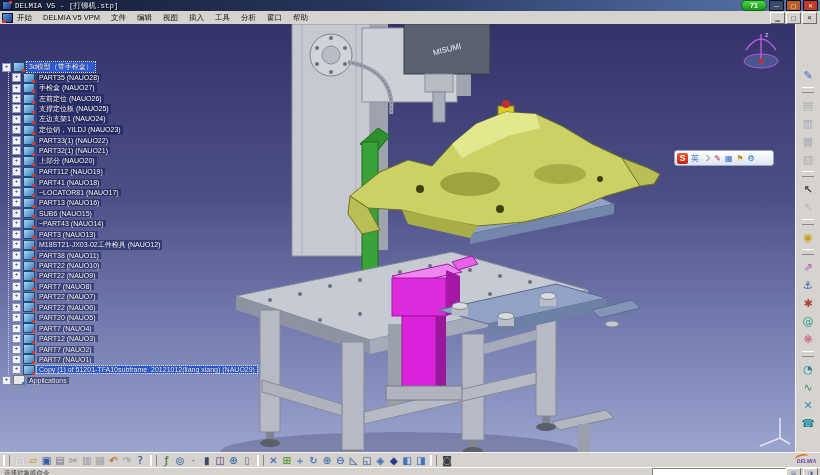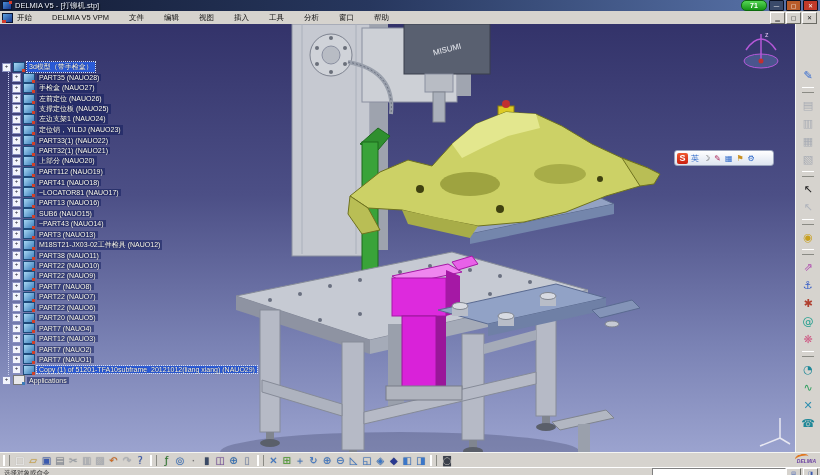--- a/index.html
+++ b/index.html
@@ -7,35 +7,35 @@
        font-family:"Liberation Sans","DejaVu Sans",sans-serif;background:#d6d3ce;}
   .ico{font-family:"DejaVu Sans",sans-serif;}
 
   
   #titlebar{position:absolute;left:0;top:0;width:820px;height:11px;
     background:linear-gradient(90deg,#141d36 0%,#27375e 45%,#5b76ad 100%);
     display:flex;align-items:center;color:#eef2fa;font-size:7.5px;}
   #title-icon{width:8px;height:7px;margin:0 3px 0 2px;background:linear-gradient(135deg,#4a8fd8,#16348a);
     border:1px solid #0a1430;position:relative;}
   #title-icon::after{content:"";position:absolute;right:-1px;top:-1px;width:3px;height:3px;background:#d23a2a;}
-  #title-text{white-space:nowrap;text-shadow:1px 1px 1px #000;}
+  #title-text{white-space:nowrap;text-shadow:1px 1px 1px #000;font-family:Liberation Mono, monospace;}
   #title-right{margin-left:auto;display:flex;align-items:center;gap:2px;padding-right:2px;}
   #rec-badge{min-width:24px;height:9px;border-radius:5px;background:linear-gradient(#56d656,#169416);
     border:1px solid #0c6a0c;color:#fff;font-size:7px;font-weight:bold;display:flex;align-items:center;justify-content:center;}
   .tbtn{width:13px;height:9px;font-size:6px;color:#fff;display:flex;align-items:center;justify-content:center;
     border:1px solid #0a1020;border-radius:1px;}
   .tbtn.min{background:#3a4a6a;} .tbtn.res{background:#b85c2a;} .tbtn.close{background:#c03a2a;}
 
   
   #menubar{position:absolute;left:0;top:11px;width:820px;height:13px;background:#d6d3ce;
     border-bottom:1px solid #9a9a92;display:flex;align-items:center;font-size:7.5px;color:#111;}
   #menu-icon{width:9px;height:8px;margin:0 4px 0 2px;background:linear-gradient(135deg,#5aa0e0,#1a3a90);
     border:1px solid #0a1430;position:relative;}
   #menu-icon::after{content:"";position:absolute;left:-1px;bottom:-1px;width:4px;height:3px;background:#d23a2a;}
-  #menu-items{display:flex;gap:20px;}
+  #menu-items{display:flex;gap:11px;}
   #menu-items .menu-item{white-space:nowrap;cursor:default;}
   #menu-right{margin-left:auto;display:flex;gap:1px;padding-right:3px;}
   .cbtn{width:13px;height:10px;background:#d6d3ce;border:1px solid;border-color:#fff #6a6a64 #6a6a64 #fff;
     font-size:6px;display:flex;align-items:center;justify-content:center;color:#222;}
 
   
   #viewport{position:absolute;left:0;top:24px;width:795px;height:428px;
     background:linear-gradient(#33336a 0%,#4c4f86 40%,#7a82b4 75%,#9ba3cf 100%);}
   #scene{position:absolute;left:0;top:0;}
 

